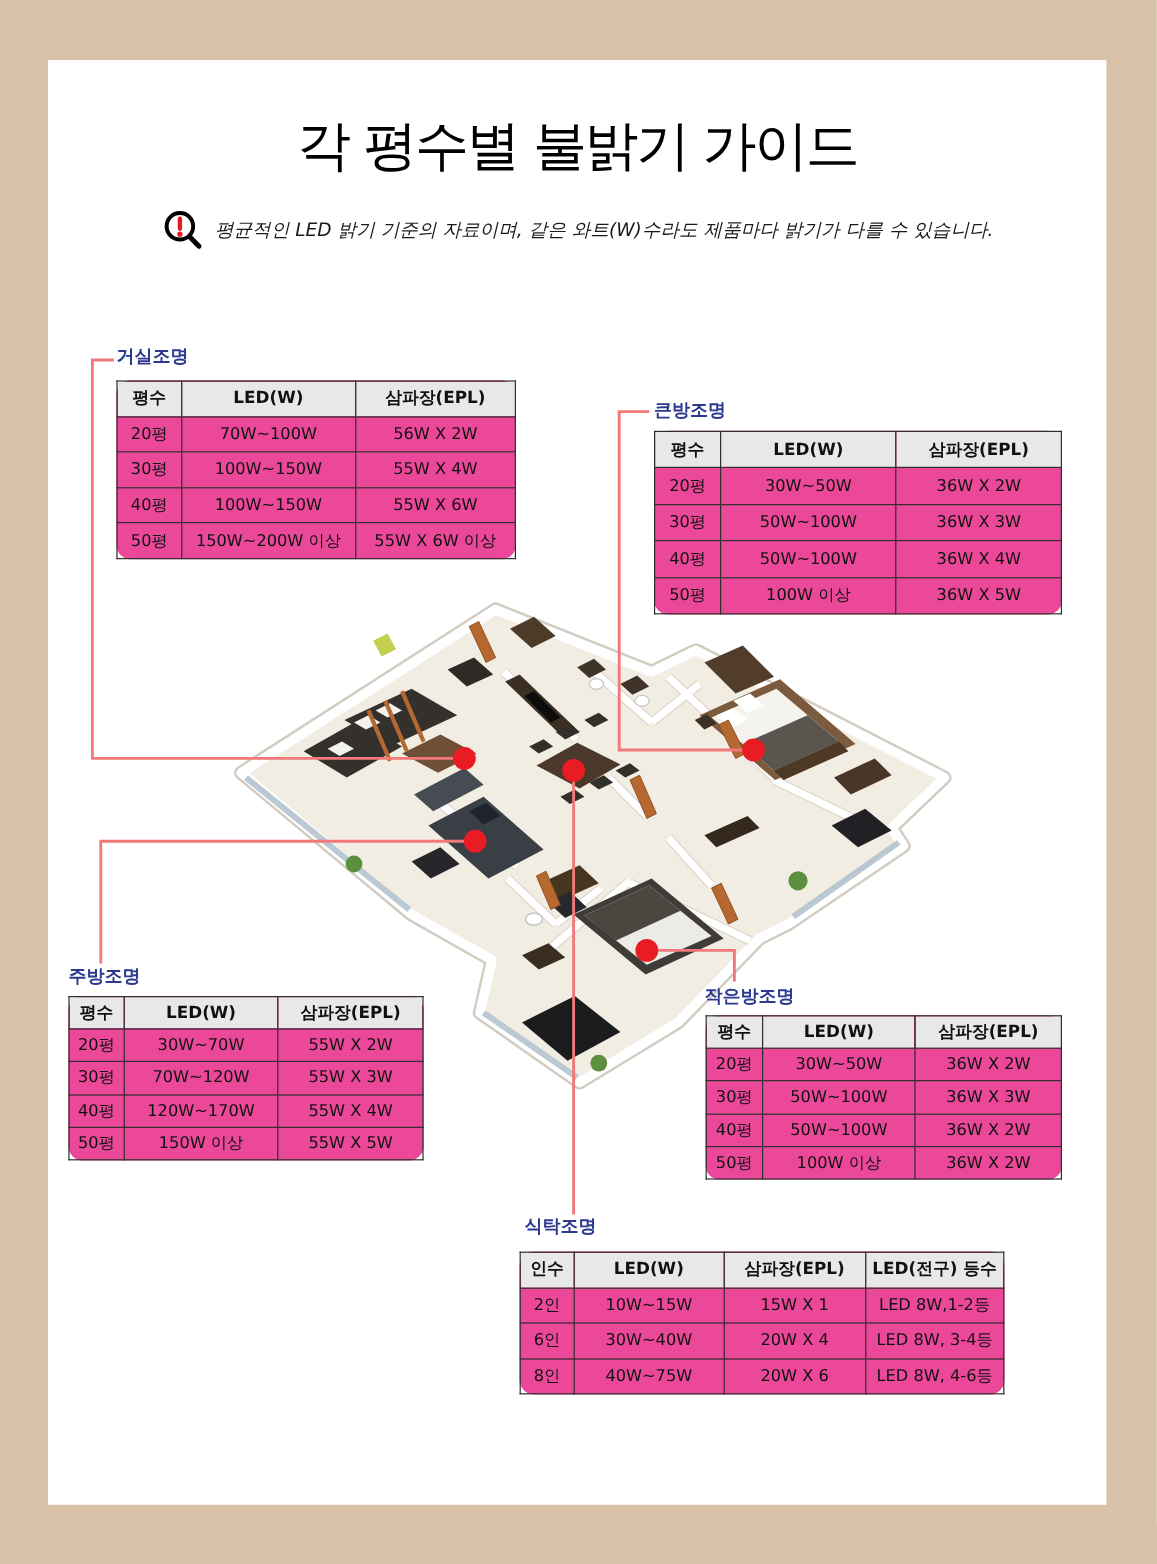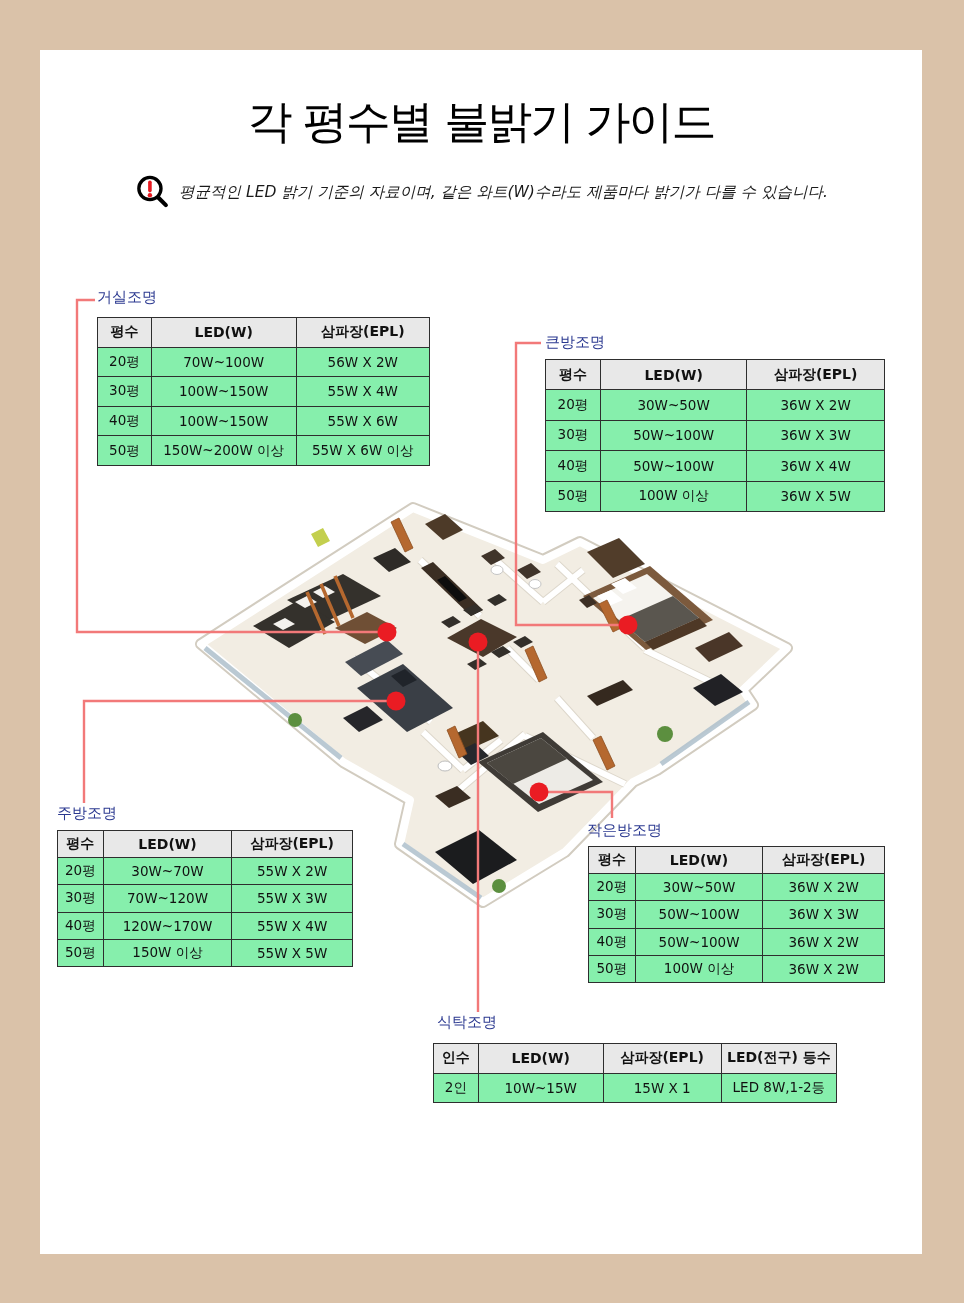--- a/index.html
+++ b/index.html
@@ -7,22 +7,22 @@
     --thbg:#e8e8e8; --tborder:#2e2e2e;
   }
   html,body{margin:0;padding:0;}
   body{font-family:"DejaVu Sans","Liberation Sans",sans-serif;}
   .frame{position:relative;width:964px;height:1303px;background:var(--beige);overflow:hidden;}
   .content{position:absolute;left:40px;top:50px;width:882px;height:1204px;background:#ffffff;}
   .title{position:absolute;left:40px;top:92px;width:882px;text-align:center;
          font-size:45px;font-weight:400;color:#000;letter-spacing:-2px;}
   .notice{position:absolute;left:40px;top:174px;width:882px;display:flex;align-items:center;
           justify-content:center;gap:9px;font-size:15.5px;color:#1a1a1a;font-style:italic;}
-  .tlabel{position:absolute;font-size:15px;font-weight:400;color:var(--blue);white-space:nowrap;}
-  table.dtable{position:absolute;border-collapse:collapse;table-layout:fixed;background:#86efac;}
+  .tlabel{position:absolute;font-size:15px;font-weight:700;color:var(--blue);white-space:nowrap;}
+  table.dtable{position:absolute;border-collapse:collapse;table-layout:fixed;background:#ec4899;border-radius:12px;}
   .dtable th,.dtable td{border:1px solid var(--tborder);text-align:center;vertical-align:middle;
                         color:#111;padding:0;white-space:nowrap;overflow:hidden;}
   .dtable th{background:var(--thbg);font-size:14px;font-weight:700;}
   .dtable td{font-size:13.5px;font-weight:400;}
   .h29 th,.h29 td{height:28.6px;}
   .h30 th,.h30 td{height:29.4px;}
   .h26 th,.h26 td{height:26.2px;}
   svg.overlay{position:absolute;left:0;top:0;width:964px;height:1303px;pointer-events:none;}
   svg.floorplan{position:absolute;left:195px;top:500px;width:600px;height:410px;}
 </style>
@@ -295,20 +295,32 @@
           <th>LED(전구) 등수</th>
         </tr>
       </thead>
       <tbody>
         <tr>
           <td>2인</td>
           <td>10W~15W</td>
           <td>15W X 1</td>
           <td>LED 8W,1-2등</td>
         </tr>
+        <tr>
+          <td>6인</td>
+          <td>30W~40W</td>
+          <td>20W X 4</td>
+          <td>LED 8W, 3-4등</td>
+        </tr>
+        <tr>
+          <td>8인</td>
+          <td>40W~75W</td>
+          <td>20W X 6</td>
+          <td>LED 8W, 4-6등</td>
+        </tr>
       </tbody>
     </table>
 
   <svg class="overlay" id="leader-overlay" aria-hidden="true" viewBox="0 0 964 1303">
       <polyline points="95,300 77,300 77,632 387,632" fill="none" stroke="#f27979" stroke-width="2.4"></polyline>
       <circle cx="387" cy="632" r="9.5" fill="#ea1c23"></circle>
       <polyline points="541,343 516,343 516,625 628,625" fill="none" stroke="#f27979" stroke-width="2.4"></polyline>
       <circle cx="628" cy="625" r="9.5" fill="#ea1c23"></circle>
       <polyline points="84,803 84,701 396,701" fill="none" stroke="#f27979" stroke-width="2.4"></polyline>
       <circle cx="396" cy="701" r="9.5" fill="#ea1c23"></circle>

